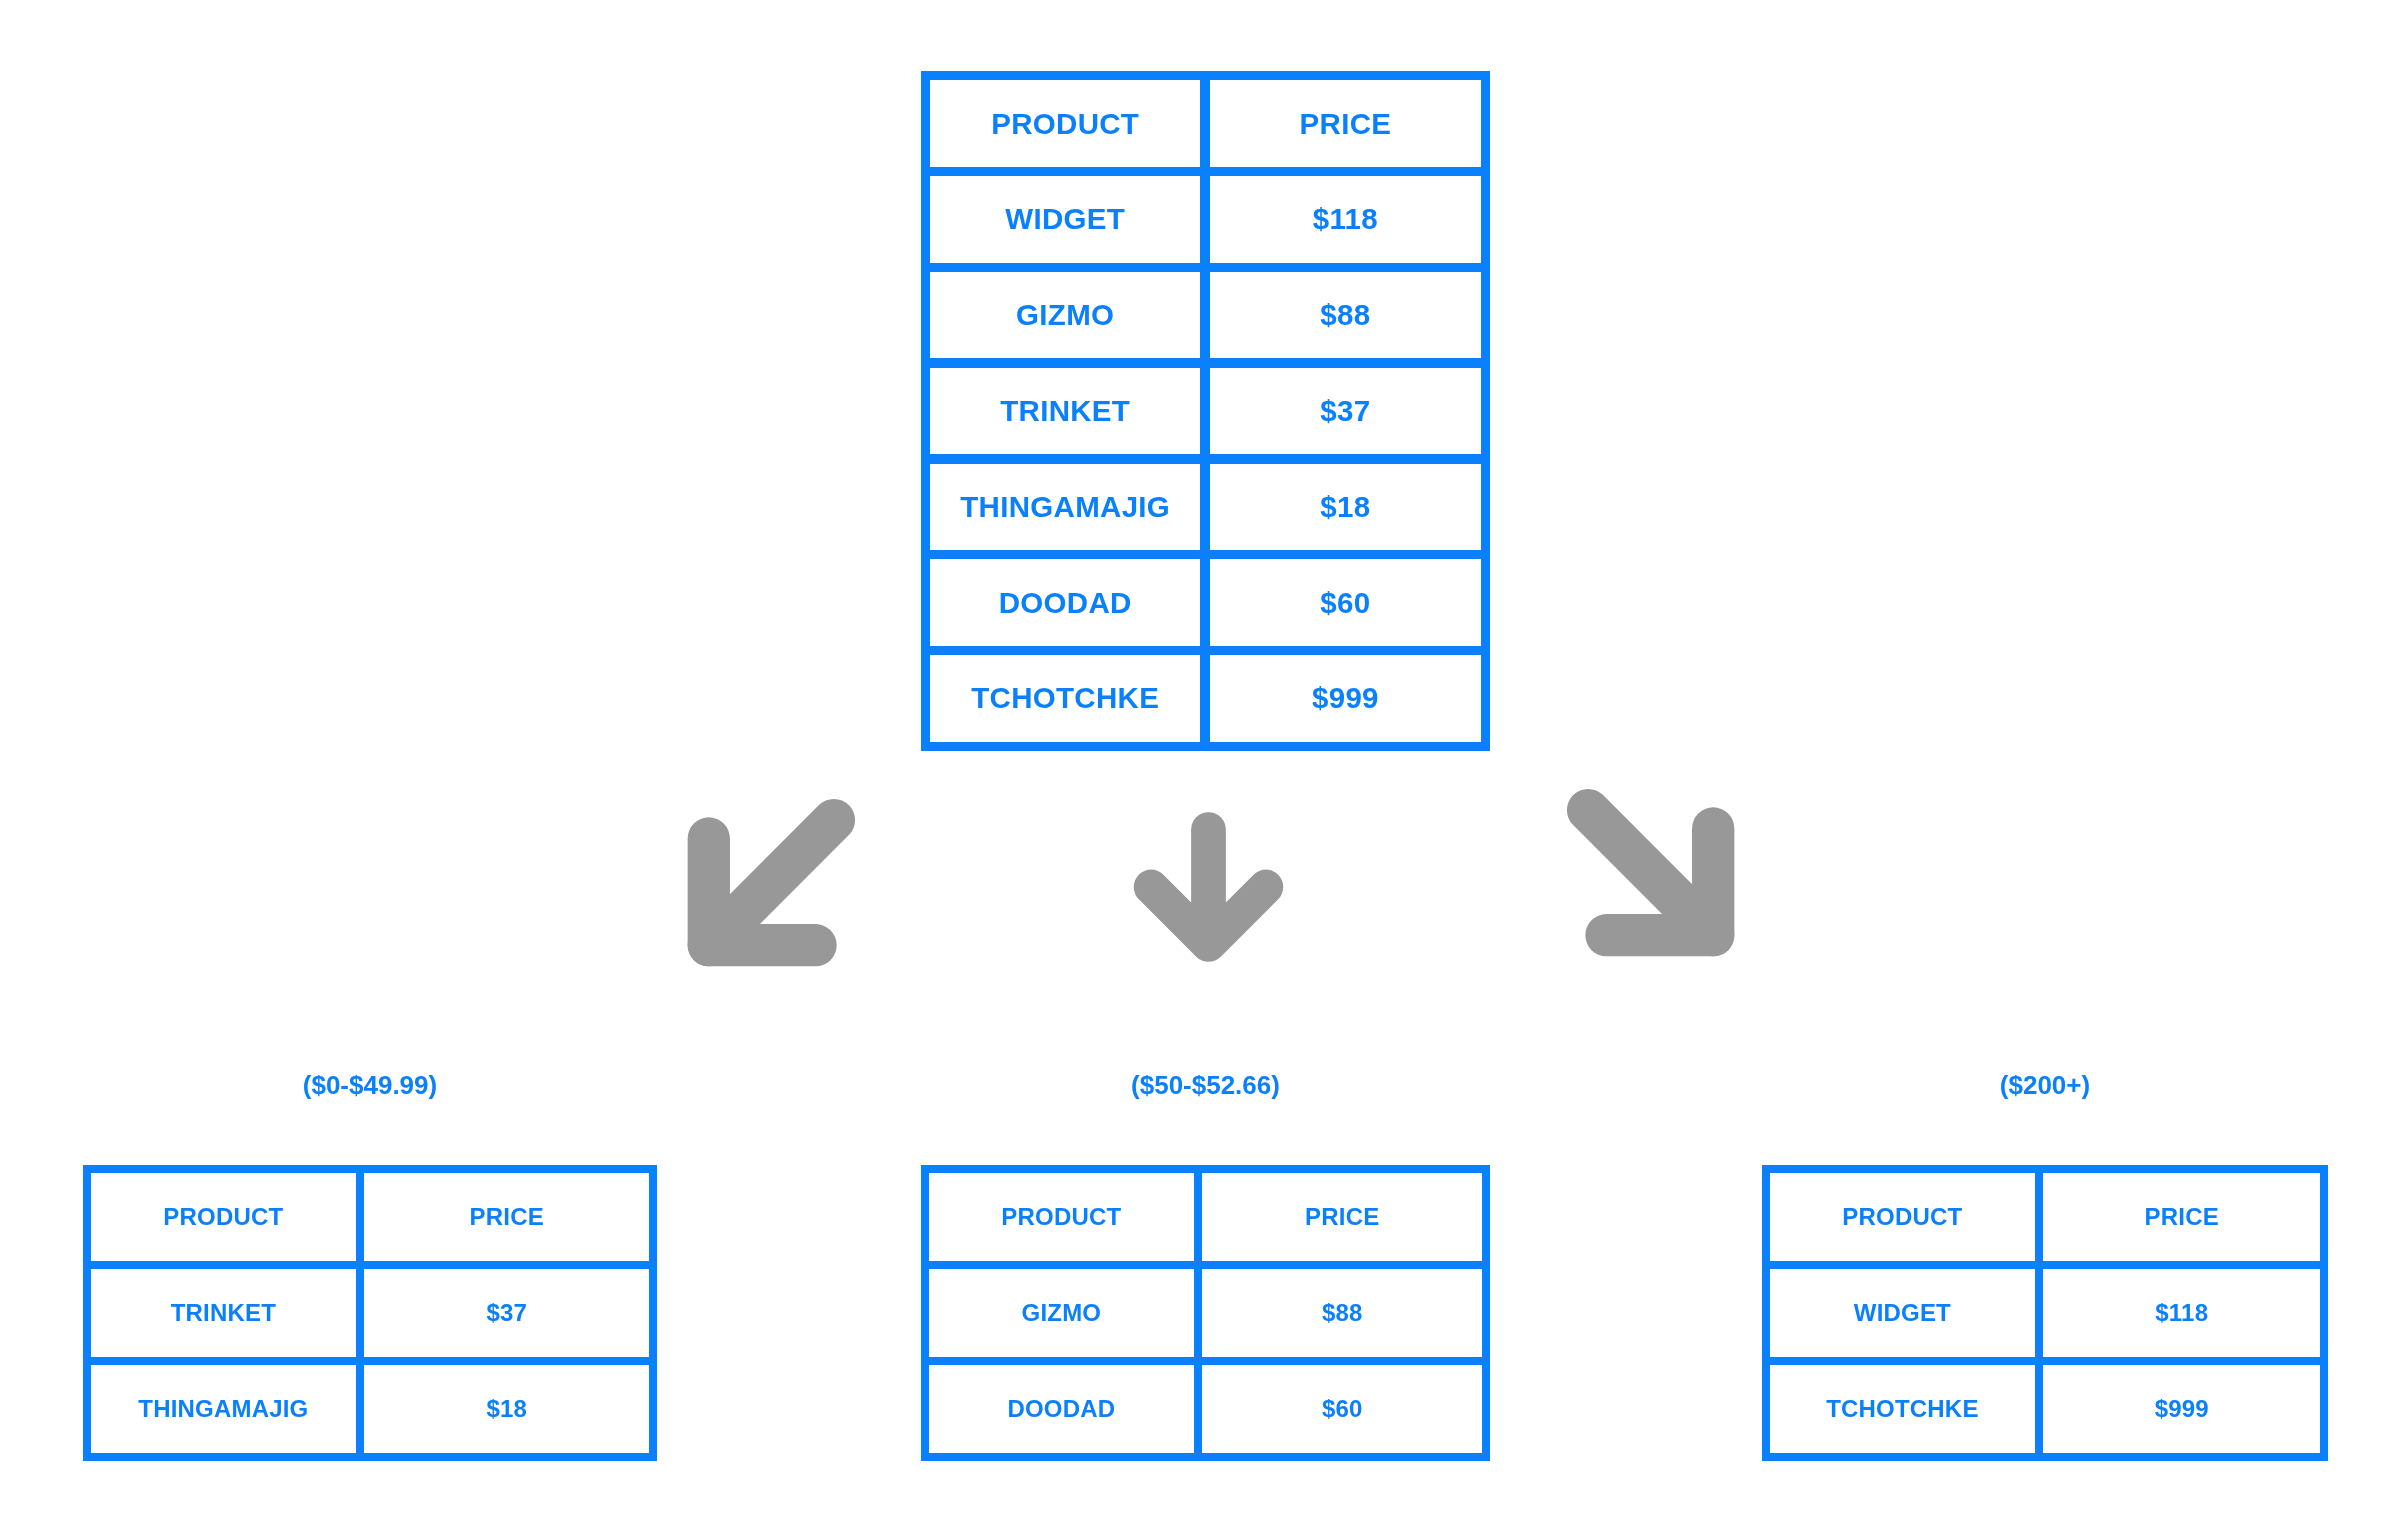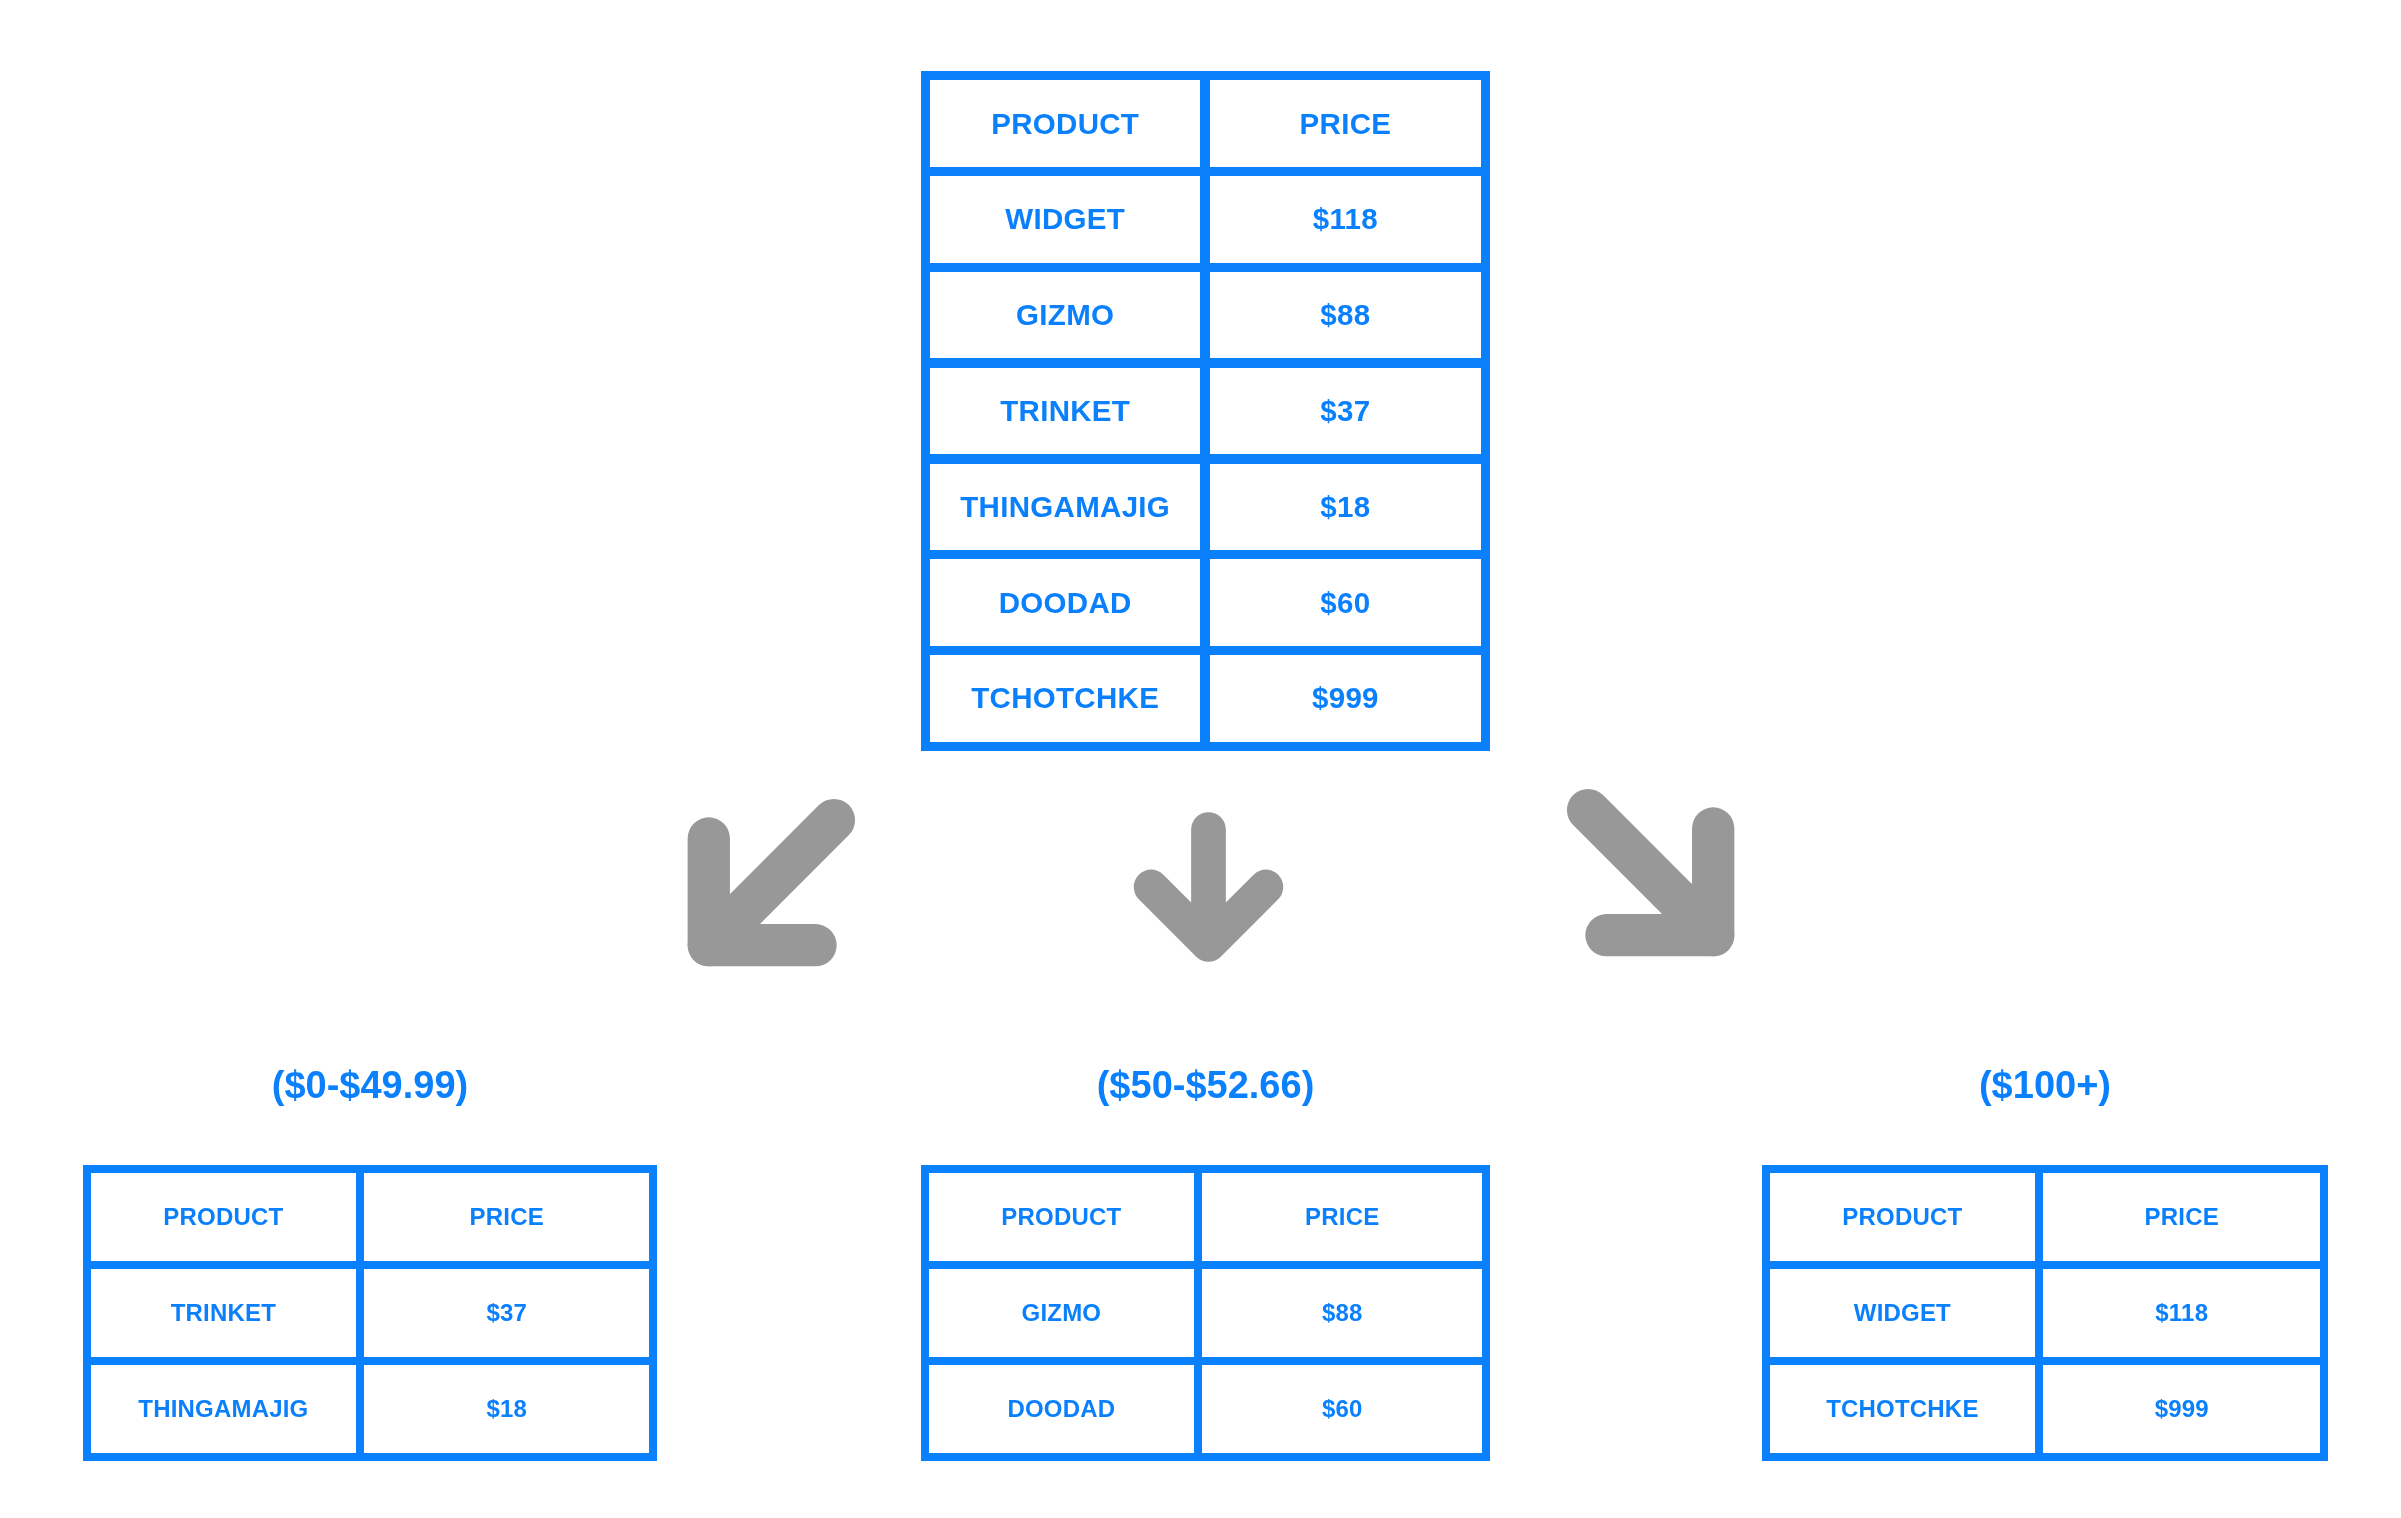--- a/index.html
+++ b/index.html
@@ -77,21 +77,21 @@
   #bucket-table-mid  { left: 921px; width: 569px; }
   #bucket-table-high { left: 1762px; width: 566px; }
 
   
   .bucket-label {
     position: absolute;
     top: 1062px;
     height: 46px;
     line-height: 46px;
     color: #0b80fd;
-    font-size: 38px;
+    font-size: 26px;
     font-weight: bold;
     text-align: center;
     white-space: nowrap;
   }
   #bucket-label-low  { left: 83px;  width: 574px; }
   #bucket-label-mid  { left: 921px; width: 569px; }
   #bucket-label-high { left: 1762px; width: 566px; }
 
   
   .arrow {
@@ -151,21 +151,21 @@
 
 <svg class="arrow" id="arrow-right" viewBox="0 0 100 100">
   <g stroke="#989898" stroke-width="23" stroke-linecap="round" stroke-linejoin="round" fill="none">
     <line x1="12" y1="12" x2="80" y2="80"></line>
     <polyline points="80,22 80,80 22,80"></polyline>
   </g>
 </svg>
 
 <div class="bucket-label" id="bucket-label-low">($0-$49.99)</div>
 <div class="bucket-label" id="bucket-label-mid">($50-$52.66)</div>
-<div class="bucket-label" id="bucket-label-high">($100+)</div>
+<div class="bucket-label" id="bucket-label-high">($200+)</div>
 
 <div class="tbl bucket-table" id="bucket-table-low">
   <div class="row">
     <div class="cell c-product">PRODUCT</div>
     <div class="cell c-price">PRICE</div>
   </div>
   <div class="row">
     <div class="cell c-product">TRINKET</div>
     <div class="cell c-price">$37</div>
   </div>

